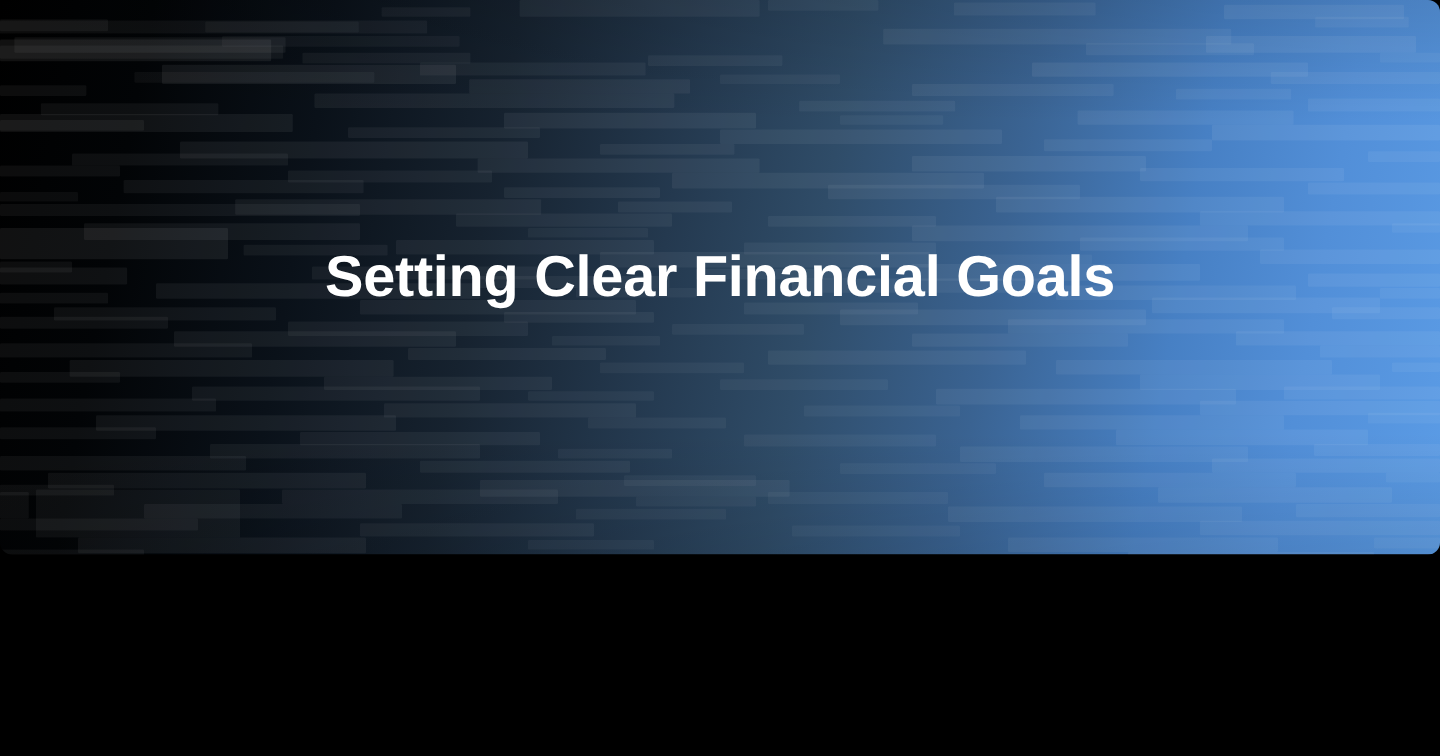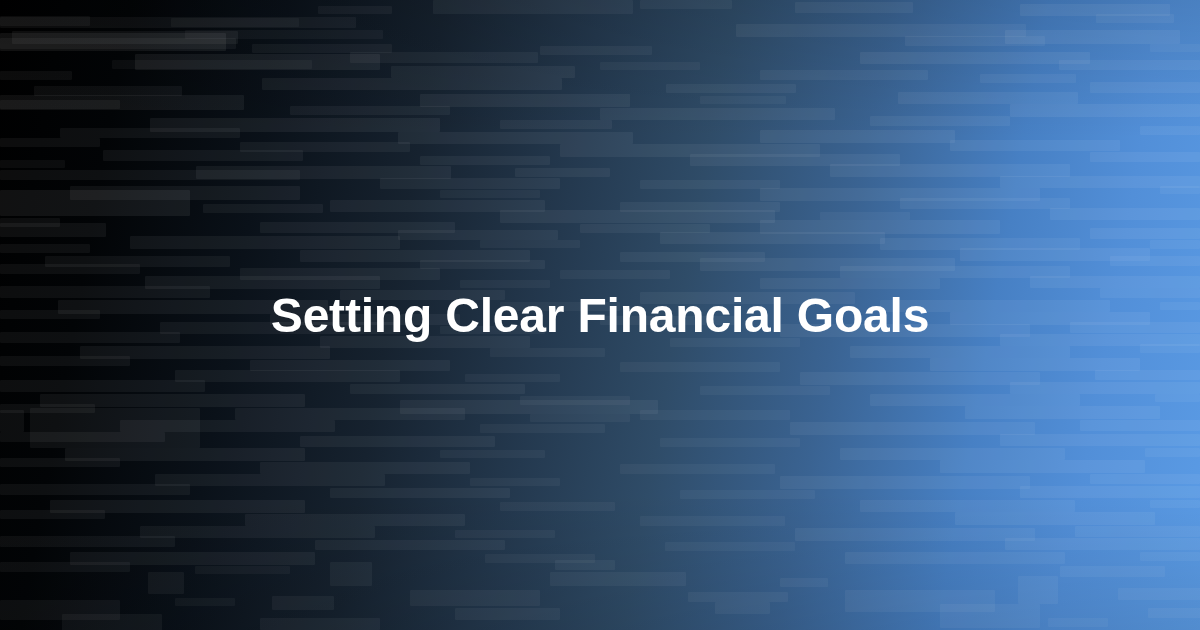--- a/index.html
+++ b/index.html
@@ -3,23 +3,24 @@
 <meta charset="utf-8">
 <style>
   html, body {
     margin: 0;
     padding: 0;
     background: #000;
   }
   #card {
     position: relative;
     width: 1200px;
-    height: 630px;
+    height: 462px;
     overflow: hidden;
     font-family: "Liberation Sans", sans-serif;
+    border-radius: 10px;
   }
   #gradient-layer {
     position: absolute;
     inset: 0;
     background: linear-gradient(100deg,
       #000000 0%,
       #020406 10%,
       #0a1119 22%,
       #16222f 34%,
       #24394f 46%,

